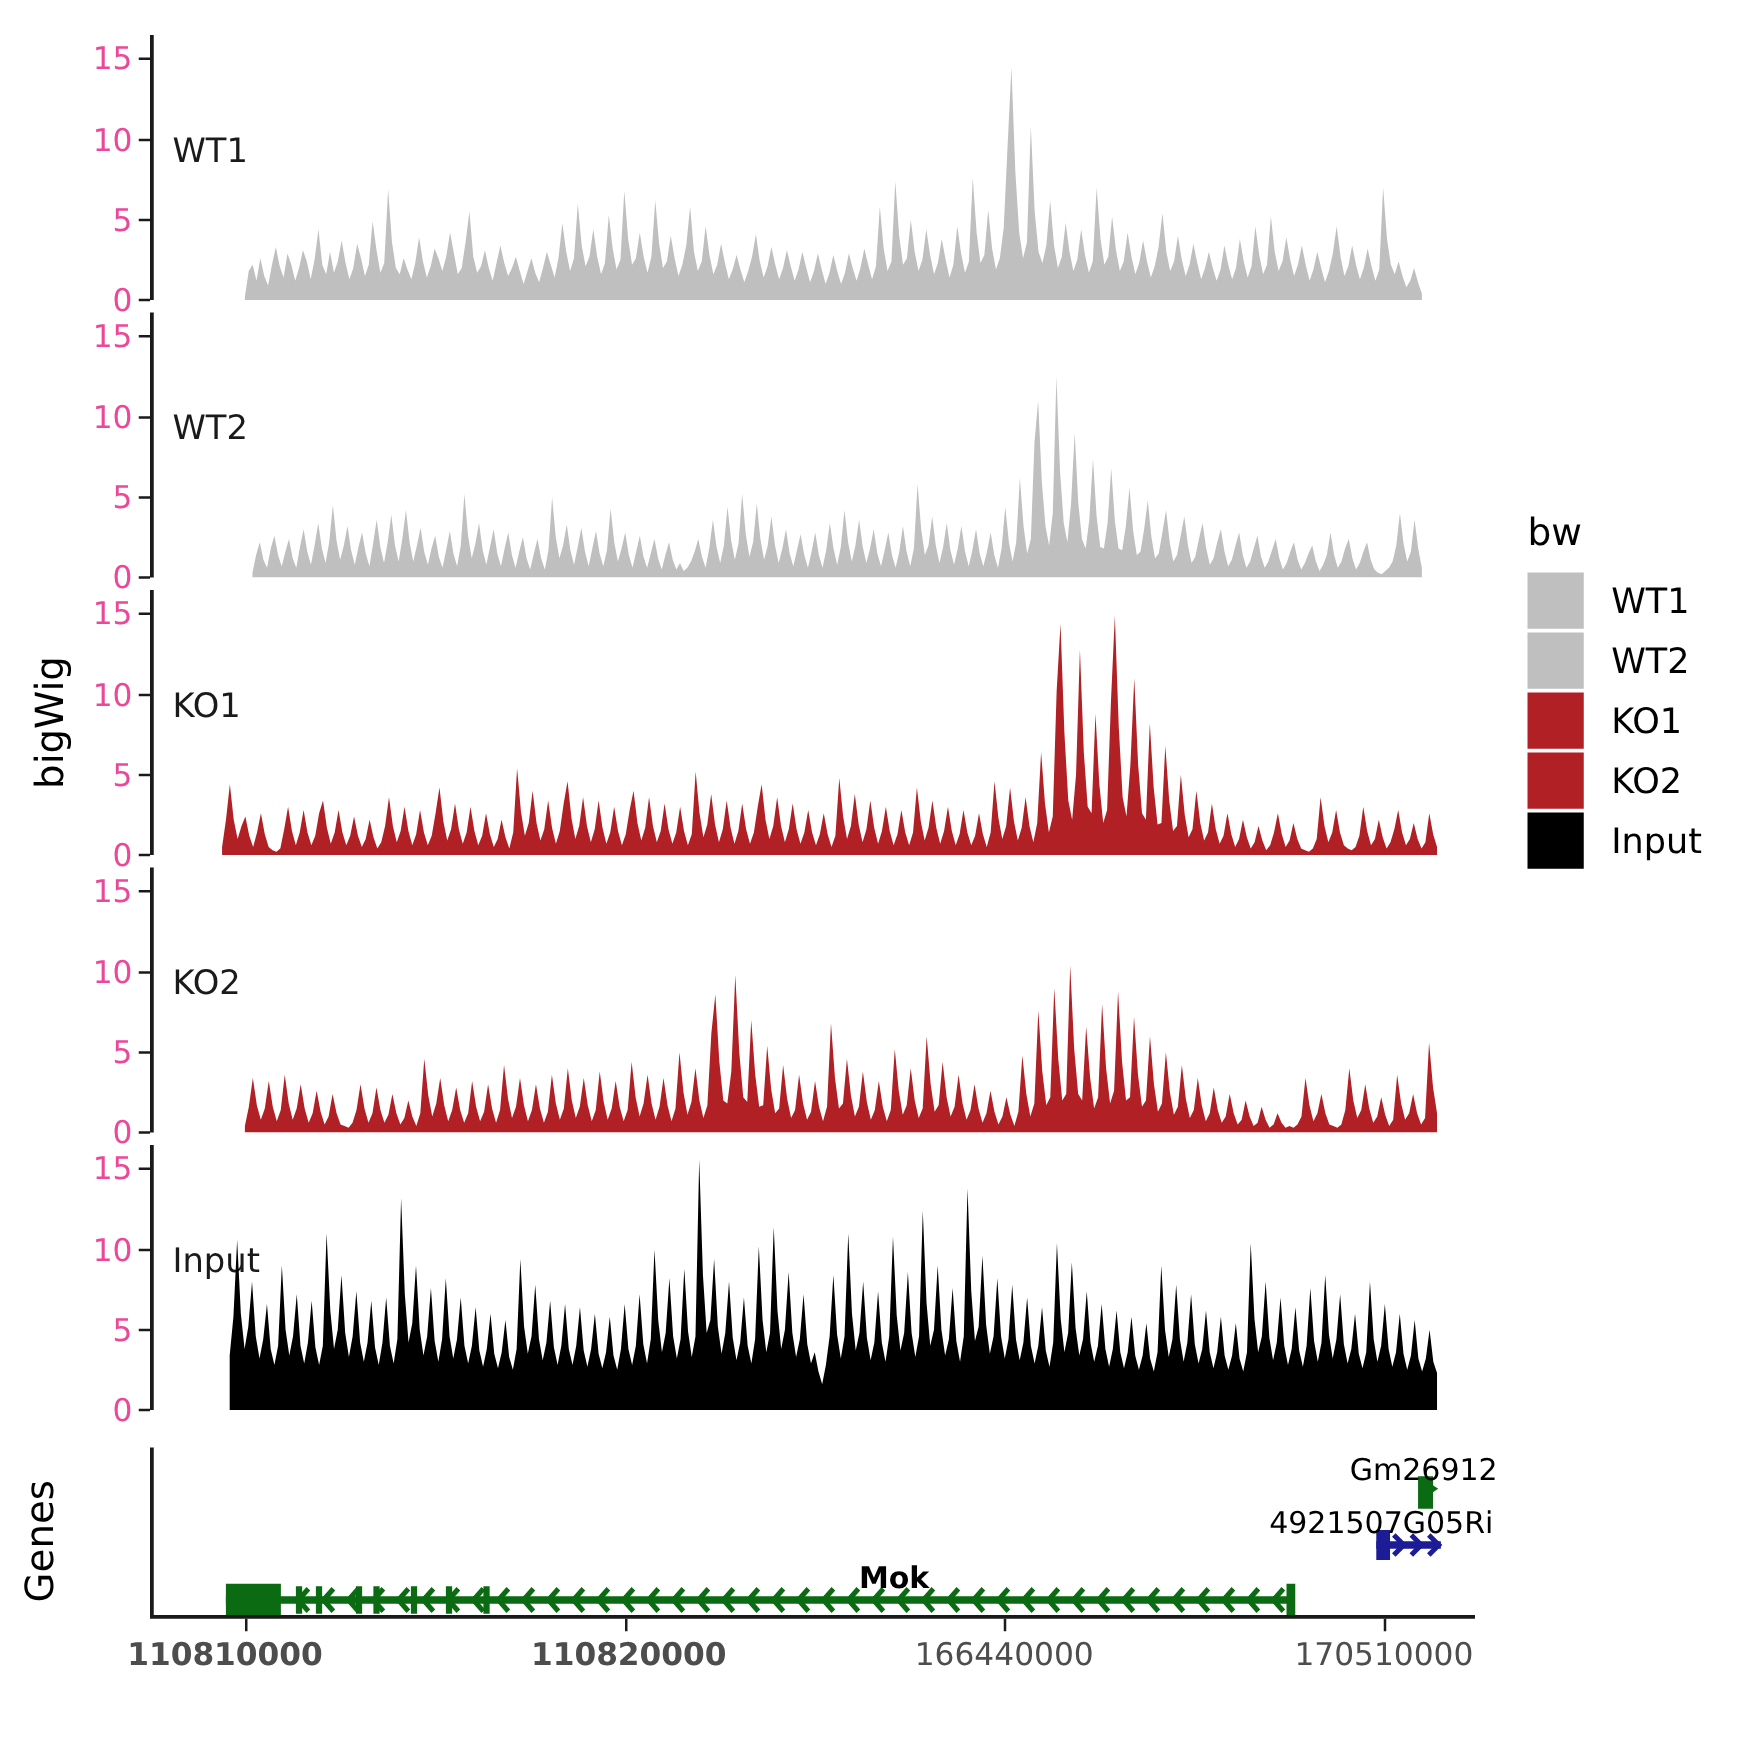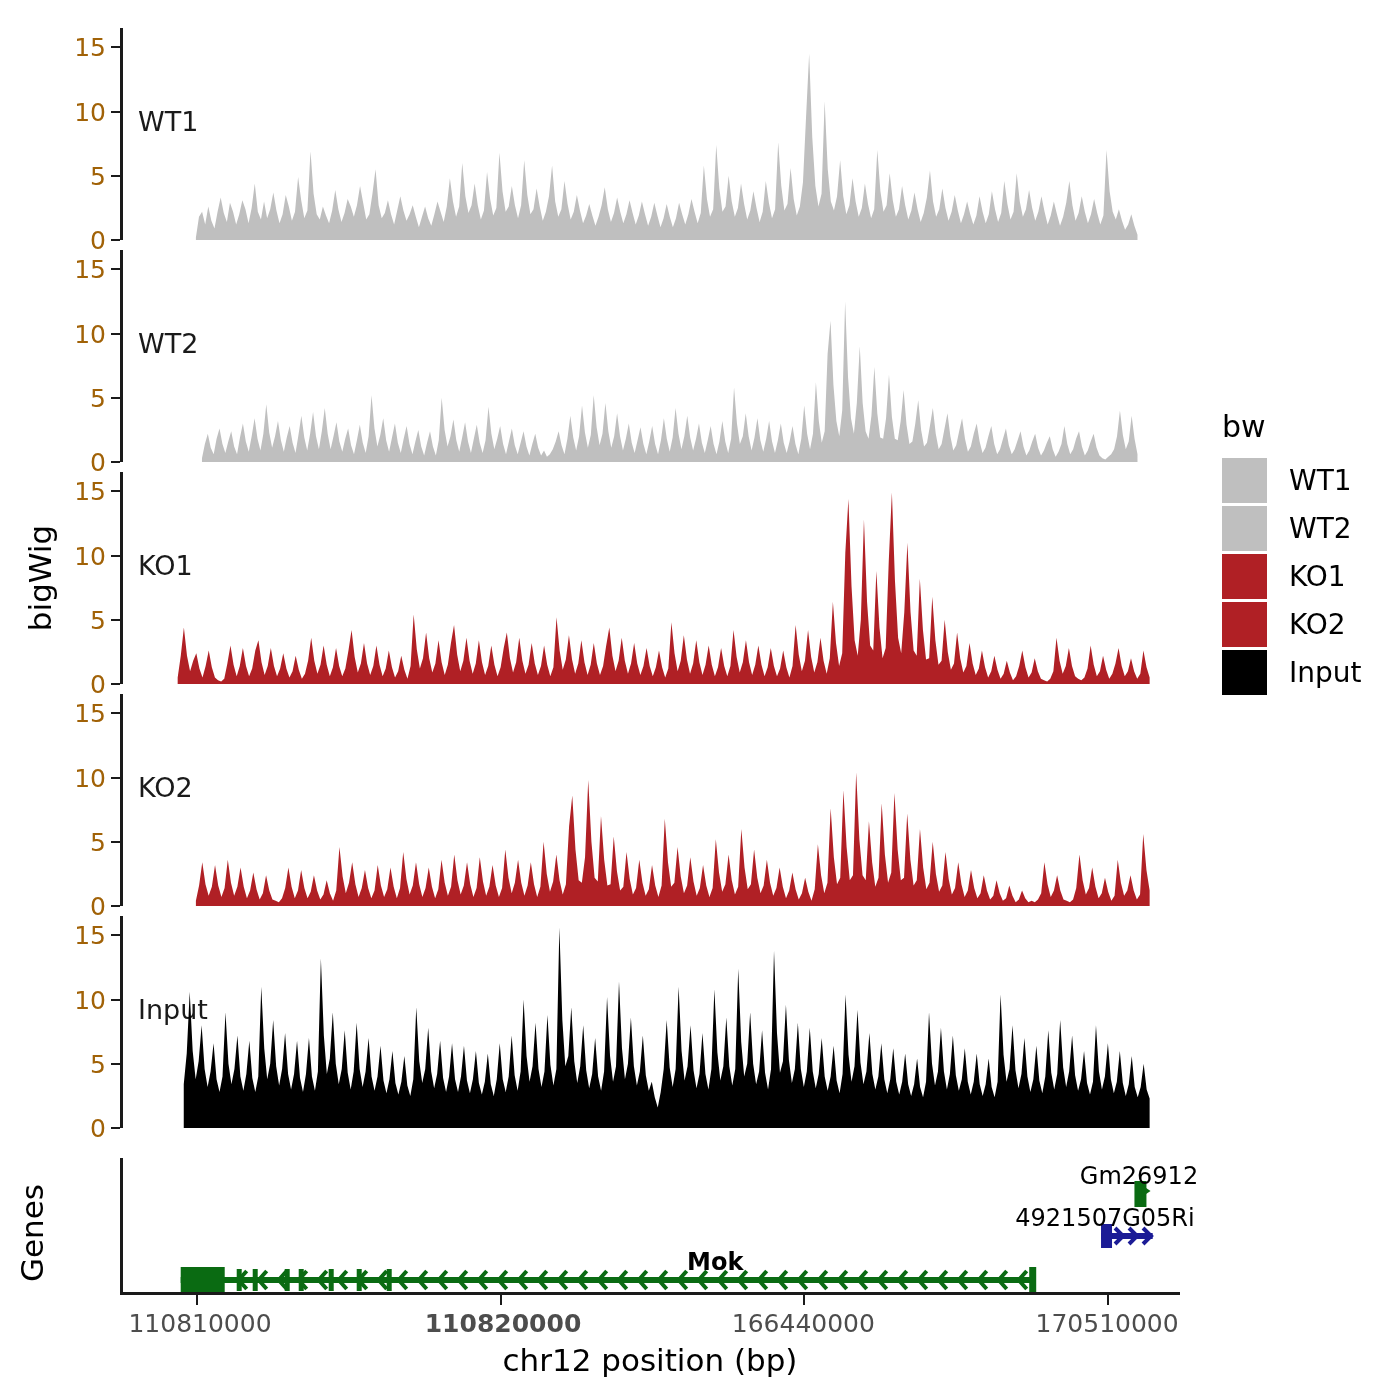--- a/index.html
+++ b/index.html
@@ -60,21 +60,21 @@
     position: absolute;
     left: -9px;
     width: 9px; height: 2px;
     background: #1a1a1a;
   }
   .panel .ticklabel {
     position: absolute;
     right: calc(100% + 14px);
     transform: translateY(-50%);
     font-size: 25px;
-    color: #a16207;
+    color: #ec4899;
     white-space: nowrap;
   }
   .panel .track-label {
     position: absolute;
     left: 18px;
     transform: translateY(-50%);
     font-size: 27px;
     color: #1a1a1a;
     white-space: nowrap;
   }
@@ -317,29 +317,28 @@
     <div id="gene-labels">
         <div class="gene-label" style="left: 1019px; top: 4px;">Gm26912</div>
         <div class="gene-label" style="left: 985px; top: 46px;">4921507G05Ri</div>
         <div class="gene-label" style="left: 595.284px; top: 90px; font-weight: bold;">Mok</div>
       </div>
   </div>
 
   <div id="x-axis">
     <div class="xline"></div>
   <div class="xtick" style="left: 75.8966px;"></div>
-      <div class="xticklabel" style="left: 80px;">110810000</div>
+      <div class="xticklabel" style="left: 60px; font-weight: bold;">110810000</div>
       <div class="xtick" style="left: 379.632px;"></div>
       <div class="xticklabel" style="left: 383px; font-weight: bold;">110820000</div>
       <div class="xtick" style="left: 683.368px;"></div>
       <div class="xticklabel" style="left: 683.368px;">166440000</div>
       <div class="xtick" style="left: 987.103px;"></div>
       <div class="xticklabel" style="left: 987.103px;">170510000</div>
     </div>
-  <div id="x-axis-title">chr12 position (bp)</div>
 
   <div id="legend">
     <div class="legend-title">bw</div>
     <div id="legend-items">
         <div class="legend-row">
           <div class="legend-swatch" style="background: rgb(191, 191, 191);"></div>
           <div class="legend-text">WT1</div>
         </div>
         <div class="legend-row">
           <div class="legend-swatch" style="background: rgb(191, 191, 191);"></div>

